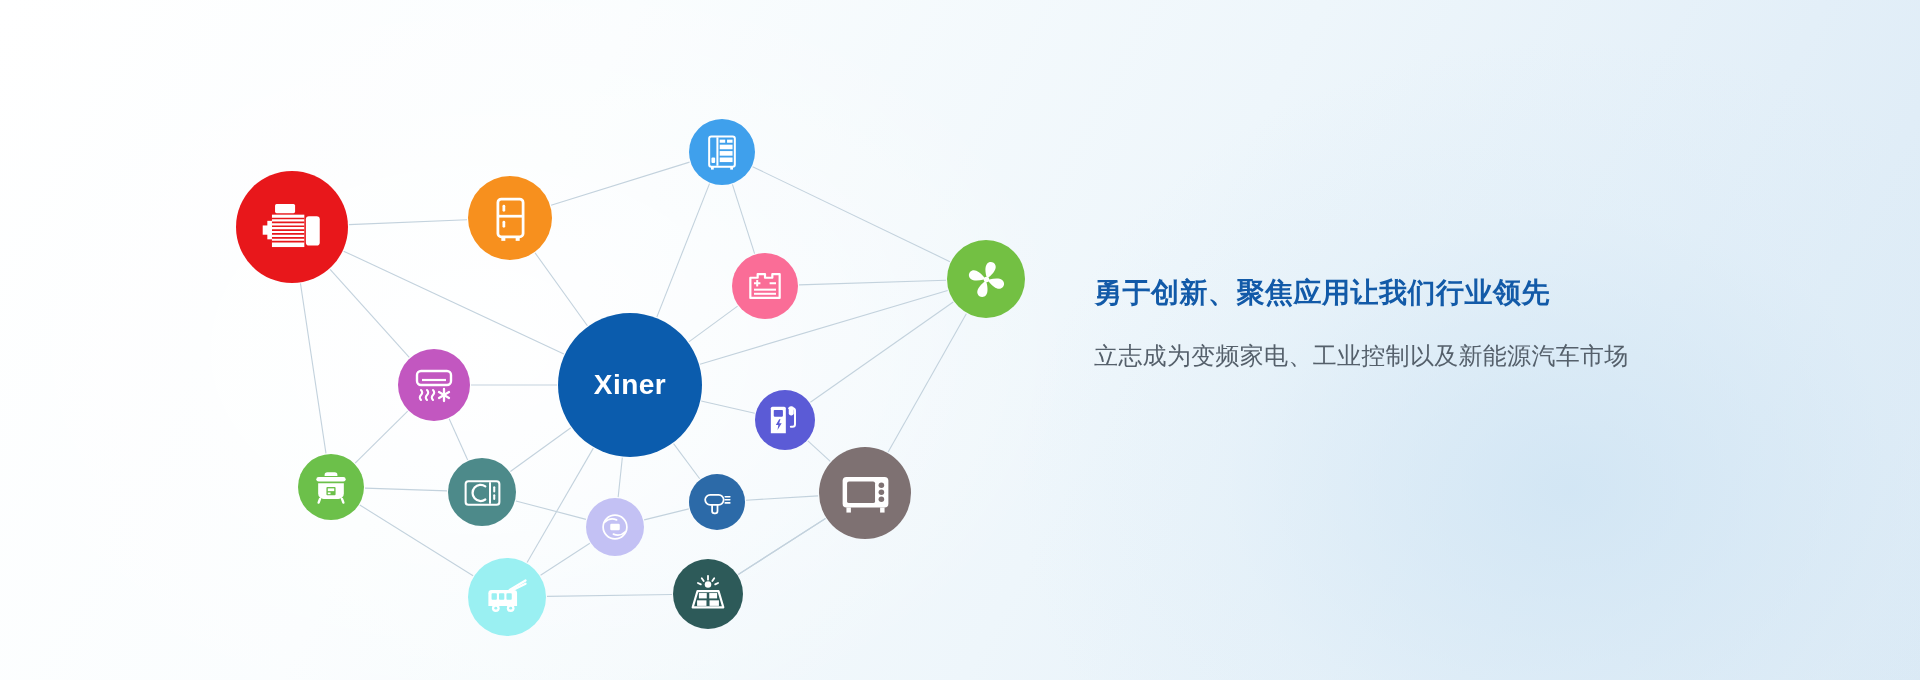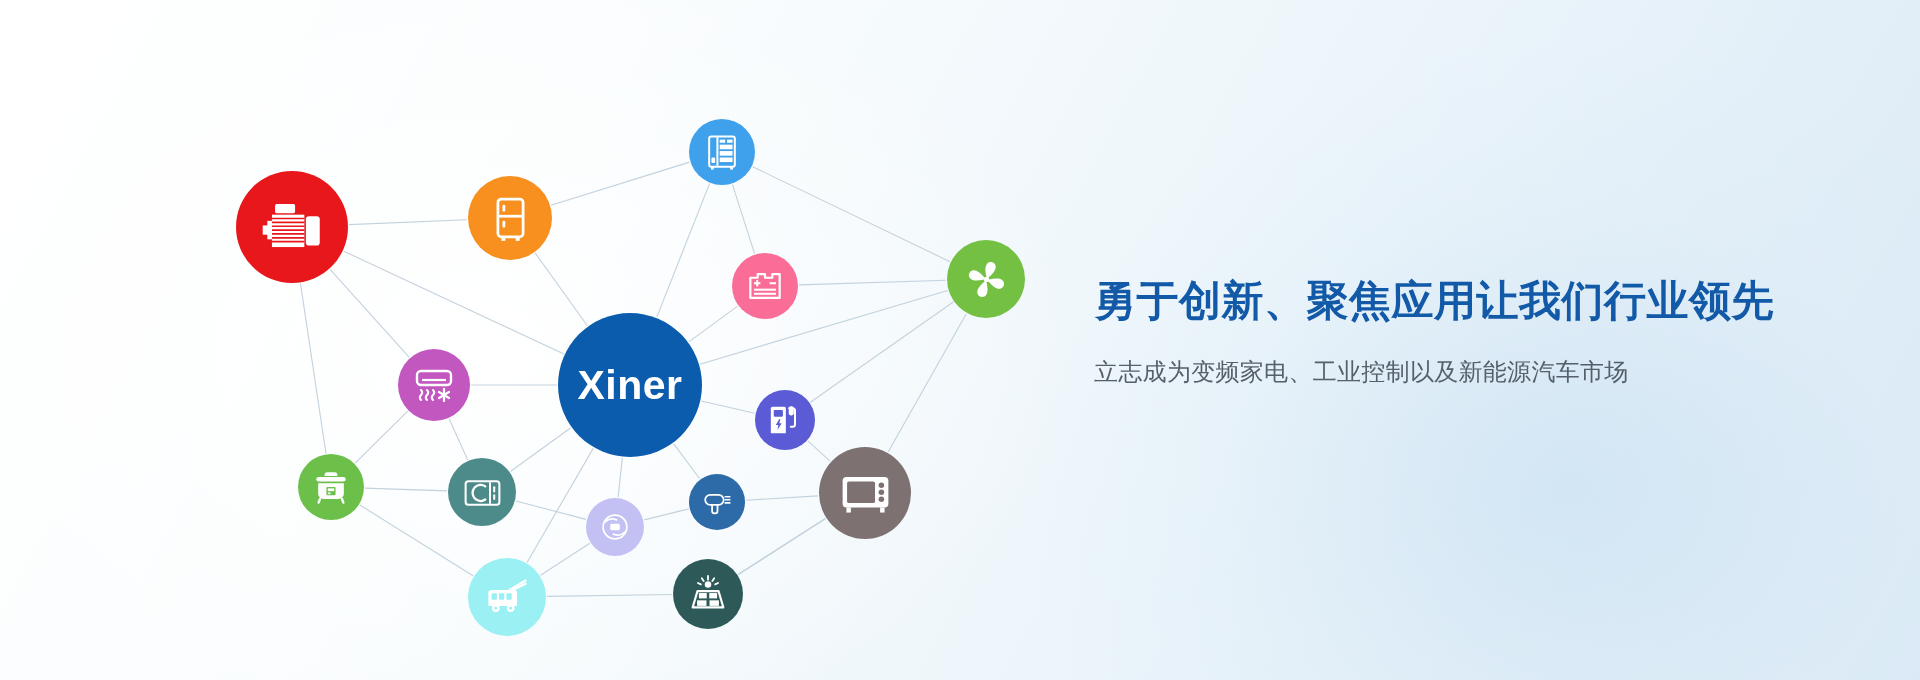--- a/index.html
+++ b/index.html
@@ -73,36 +73,36 @@
     border-radius: 50%;
     display: flex;
     align-items: center;
     justify-content: center;
     transform: translate(-50%, -50%);
     color: #ffffff;
     font-weight: bold;
     letter-spacing: 0.5px;
   }
   #hub-label {
-    font-size: 41px;
+    font-size: 28px;
     font-weight: bold;
     color: #ffffff;
     font-family: "Liberation Sans", "DejaVu Sans", sans-serif;
   }
 
   
   #copy {
     position: absolute;
     left: 1094px;
     top: 276px;
     width: 720px;
   }
   #headline {
     margin: 0 0 26px 0;
-    font-size: 42px;
+    font-size: 28px;
     line-height: 1.2;
     font-weight: bold;
     color: #125aa8;
     font-family: "Liberation Sans", "DejaVu Sans", sans-serif;
     letter-spacing: 0.5px;
   }
   #subcopy {
     margin: 0;
     font-size: 24px;
     line-height: 1.65;

